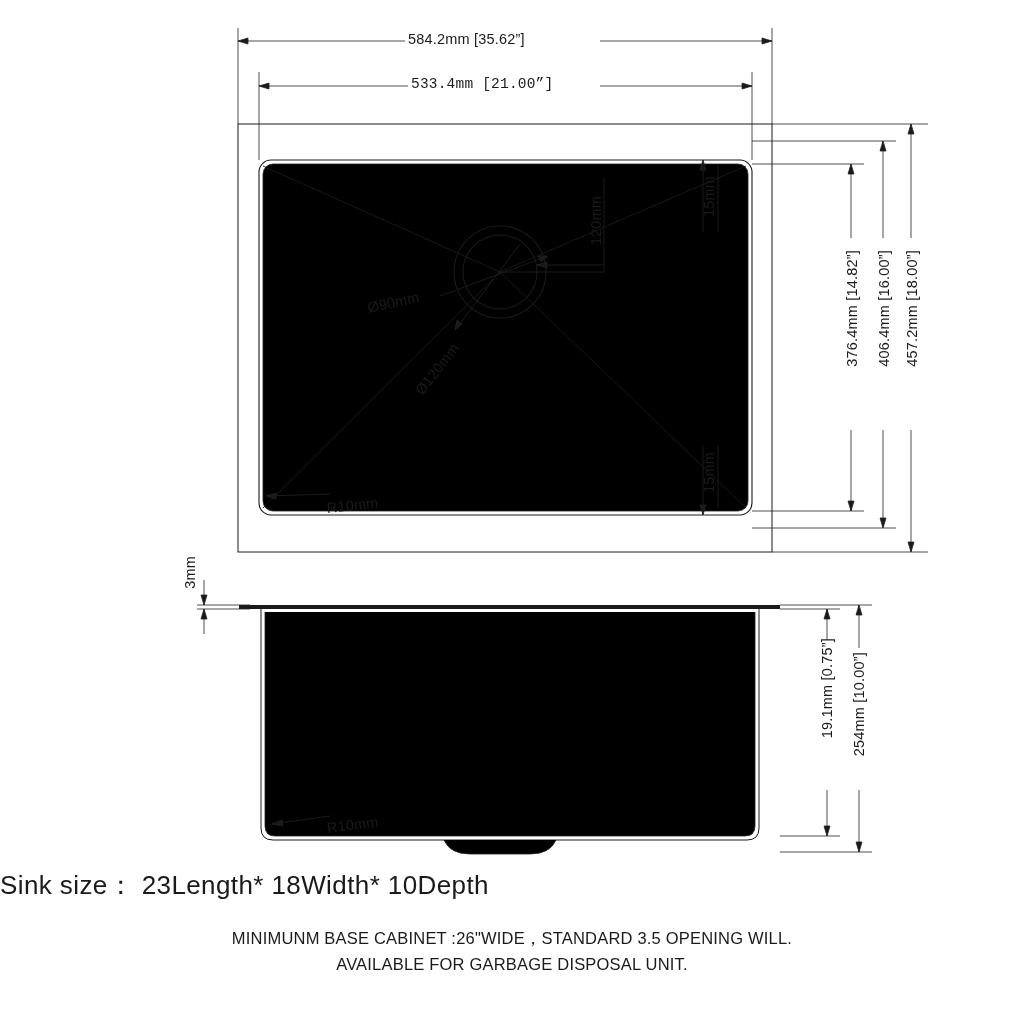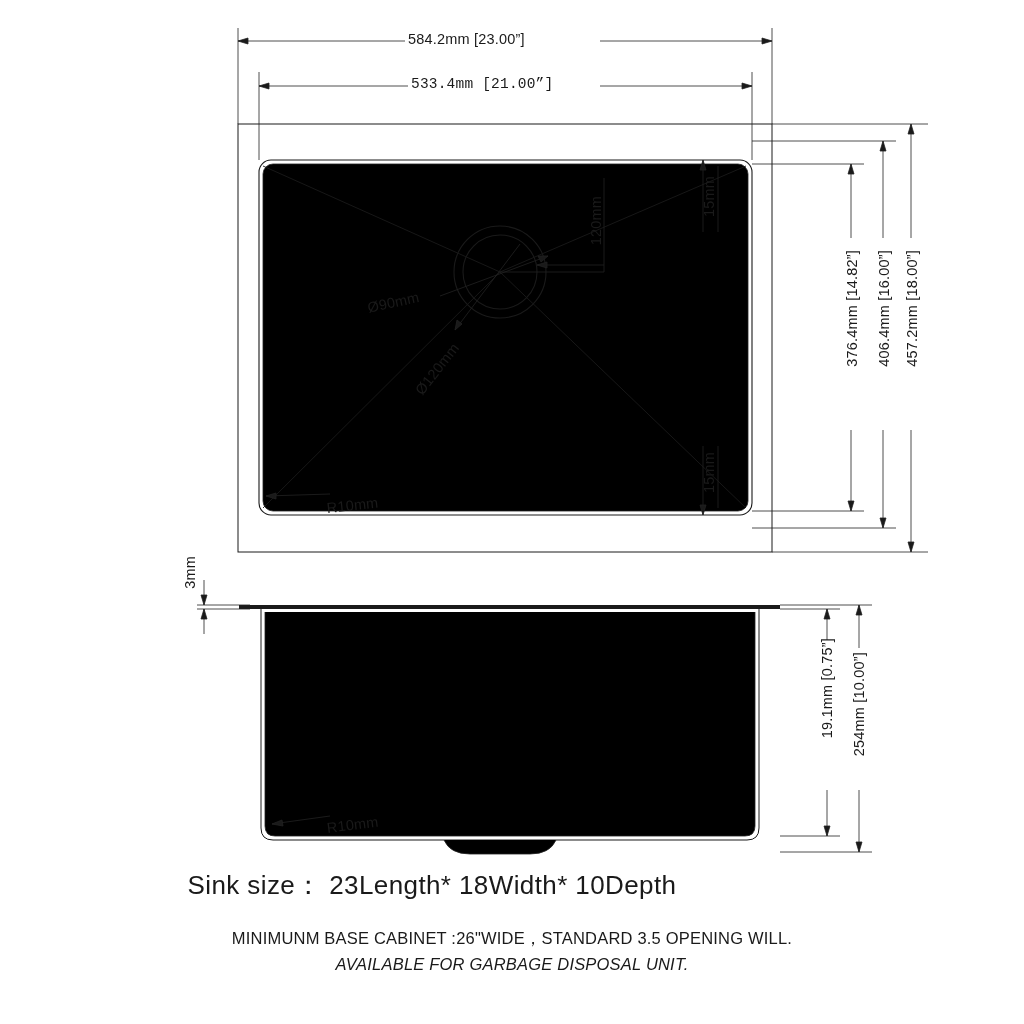--- a/index.html
+++ b/index.html
@@ -65,38 +65,38 @@
   .vert {
     writing-mode: vertical-rl;
     text-orientation: mixed;
     transform: rotate(180deg);
   }
   .caption-main {
     position: absolute;
     left: 0;
     top: 868px;
     width: 864px;
-    text-align: center;
+    text-align: left;
     font-size: 26px;
     color: #1a1a1a;
     letter-spacing: 0.4px;
     white-space: nowrap;
   }
   .caption-sub {
     position: absolute;
     left: 0;
     width: 1024px;
     text-align: center;
     font-size: 16.5px;
     color: #1a1a1a;
     letter-spacing: 0.2px;
     white-space: nowrap;
   }
   .caption-sub.l1 { top: 928px; }
-  .caption-sub.l2 { top: 955px; font-style: italic; }
+  .caption-sub.l2 { top: 955px; }
 </style>
 </head>
 <body>
 
 <div id="page">
 
   <svg id="drawing" viewBox="0 0 1024 1024">
 
     <g>
       <rect class="ln" x="238" y="124" width="534" height="428"></rect>
@@ -234,21 +234,21 @@
       <path class="rimfill" d="M859,605 l-3,10 l6,0 z"></path>
       <path class="rimfill" d="M859,852 l-3,-10 l6,0 z"></path>
     </g>
 
     <g class="dim">
       <line x1="272" y1="824" x2="330" y2="816"></line>
       <path class="rimfill" d="M272,824 l10,-4 l1,6 z"></path>
     </g>
   </svg>
 
-  <div class="lbl" style="left:408px; top:31px;">584.2mm [23.00”]</div>
+  <div class="lbl" style="left:408px; top:31px;">584.2mm [35.62”]</div>
 
   <div class="lbl" style="left:411px; top:76px;font-family:Liberation Mono, monospace;">533.4mm [21.00”]</div>
 
   <div class="lbl vert" style="left:844px; top:250px;">376.4mm [14.82”]</div>
 
   <div class="lbl vert" style="left:876px; top:250px;">406.4mm [16.00”]</div>
 
   <div class="lbl vert" style="left:904px; top:250px;">457.2mm [18.00”]</div>
 
   <div class="lbl vert" style="left:588px; top:196px;">120mm</div>

